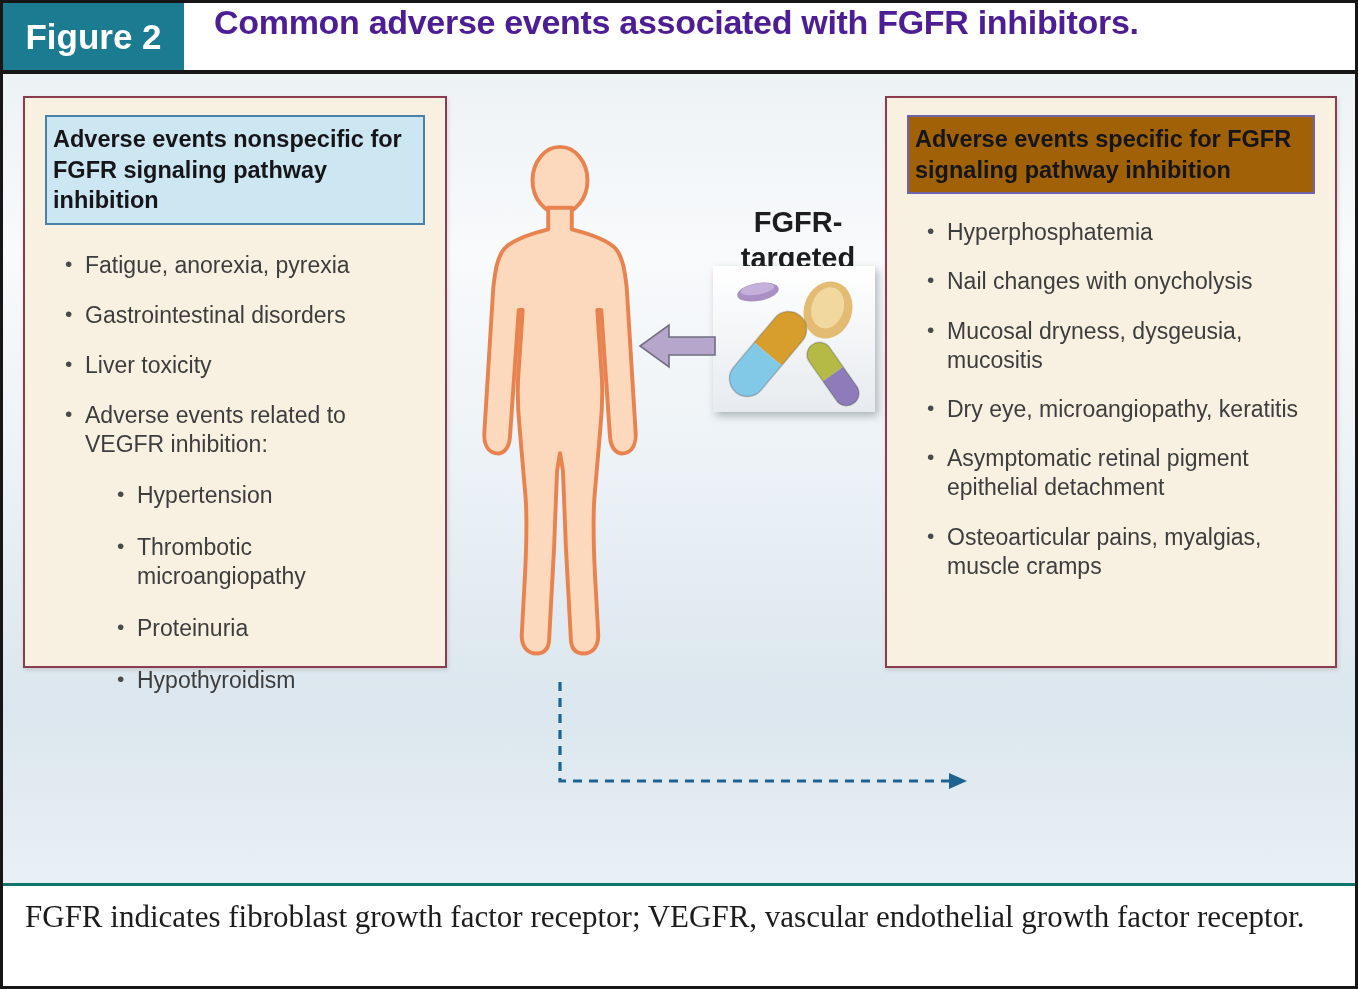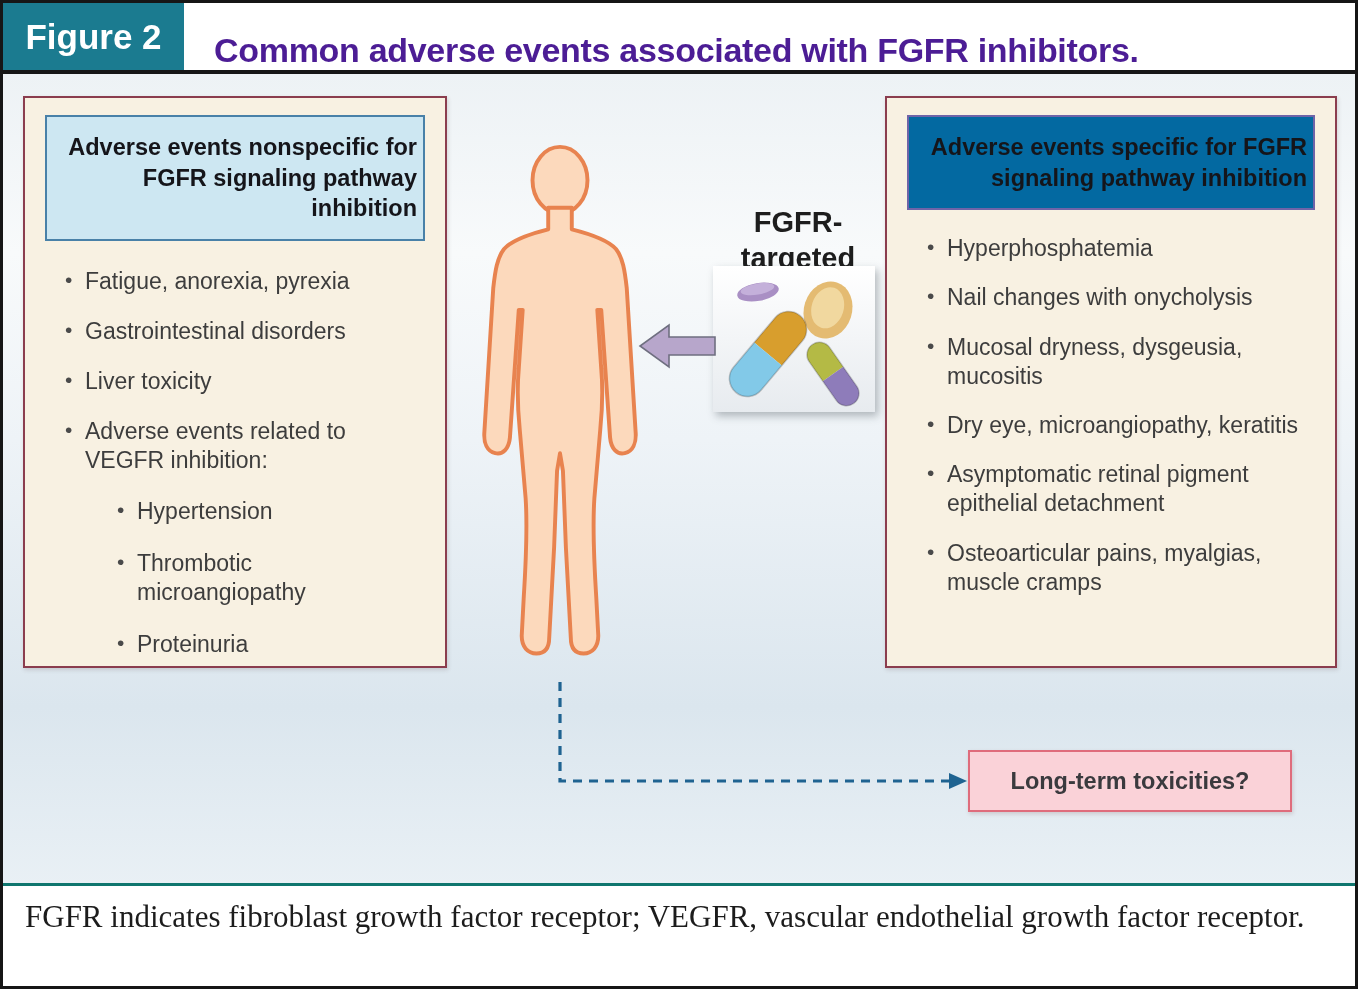--- a/index.html
+++ b/index.html
@@ -2,46 +2,46 @@
 <html><head>
 <meta charset="utf-8">
 <style>
   html,body { margin:0; padding:0; background:#ffffff; }
   .page {
     position:relative; width:1358px; height:989px; box-sizing:border-box;
     border:3px solid #161616; background:#ffffff; overflow:hidden;
     font-family:"Liberation Sans", sans-serif;
   }
   
-  .header { position:absolute; top:0; left:0; right:1px; height:67px; display:flex; align-items:flex-end; background:#ffffff; }
+  .header { position:absolute; top:0; left:0; right:1px; height:67px; display:flex; align-items:flex-start; background:#ffffff; }
   .figure-label {
     width:181px; height:67px; background:#1b7b90; color:#ffffff;
     font-size:35px; font-weight:bold; display:flex; align-items:center; justify-content:center;
   }
   .figure-title { margin-left:30px; font-size:34px; font-weight:bold; color:#4c1d95; letter-spacing:-0.3px; }
   .header-rule { position:absolute; top:67px; left:0; right:0; height:4px; background:#161616; }
   
   .figure-area {
     position:absolute; top:71px; left:0; right:0; height:812px;
     background:linear-gradient(180deg,#edf2f5 0%, #f8fafb 22%, #eef3f7 45%, #dbe6ee 78%, #e9f0f5 100%);
   }
   
   .panel {
     position:absolute; top:22px; height:572px; background:#f8f1e2;
     border:2.5px solid #8b3d4e; box-sizing:border-box;
     box-shadow:1px 2px 4px rgba(90,60,60,.18);
   }
   .panel.left  { left:20px;  width:424px; }
   .panel.right { right:18px; width:452px; }
   .panel-header {
-    margin:17px 20px 0; border:2px solid; text-align:right; font-weight:bold;
-    font-size:23.5px; line-height:1.3; padding:15px 6px; color:#15151a;
+    margin:17px 20px 0; border:2px solid; text-align:left; font-weight:bold;
+    font-size:23.5px; line-height:1.3; padding:7px 6px; color:#15151a;
   }
   .panel-header.blue   { background:#cde7f2; border-color:#4981a8; }
-  .panel-header.purple { background:#0369a1; border-color:#6f64a8; }
+  .panel-header.purple { background:#a16207; border-color:#6f64a8; }
   .ae-list { list-style:none; margin:26px 16px 0; padding:0 12px 0 44px; font-size:23px; color:#3d3d3d; }
   .ae-list li { position:relative; margin-bottom:21px; line-height:1.27; }
   .ae-list li::before { content:"•"; position:absolute; left:-20px; top:0; font-size:21px; color:#4a4a4a; }
   .ae-list.sub { margin-top:4px; padding-left:96px; }
   .ae-list.sub li { margin-bottom:23px; }
   .panel.right .ae-list { margin-top:24px; }
   .panel.right .ae-list li { margin-bottom:20px; }
   
   .body-svg  { position:absolute; left:449px; top:62px; width:216px; height:548px; }
   .therapies-label {
@@ -83,20 +83,21 @@
       <ul class="ae-list">
         <li>Fatigue, anorexia, pyrexia</li>
         <li>Gastrointestinal disorders</li>
         <li>Liver toxicity</li>
         <li>Adverse events related to VEGFR inhibition:</li>
       </ul>
       <ul class="ae-list sub">
         <li>Hypertension</li>
         <li>Thrombotic microangiopathy</li>
         <li>Proteinuria</li>
+        <li>Hypothyroidism</li>
       </ul>
     </div>
 
     <svg class="body-svg" viewBox="0 0 220 548" aria-hidden="true">
       <ellipse cx="110" cy="40" rx="28" ry="34" fill="#fcd9bc" stroke="#e8834f" stroke-width="4"></ellipse>
       <path fill="#fcd9bc" stroke="#e8834f" stroke-width="4" stroke-linejoin="round" d="
         M98,68 L98,90
         C82,94 62,100 53,110
         C46,119 44,132 42,150
         L33,296
@@ -177,23 +178,20 @@
         <li>Asymptomatic retinal pigment epithelial detachment</li>
         <li>Osteoarticular pains, myalgias, muscle cramps</li>
       </ul>
     </div>
 
     <svg class="connector-svg" viewBox="0 0 445 135" aria-hidden="true">
       <path d="M17,8 L17,107 L406,107" fill="none" stroke="#1f6391" stroke-width="3.2" stroke-dasharray="9 7"></path>
       <polygon points="406,99 424,107 406,115" fill="#1f6391"></polygon>
     </svg>
 
-    <div class="longterm-box">
-      <span>Long-term toxicities?</span>
-    </div>
 
   </div>
 
   <div class="footer">
     <div>FGFR indicates fibroblast growth factor receptor; VEGFR, vascular endothelial growth factor receptor.</div>
   </div>
 
 </div>
 
 </body></html>

